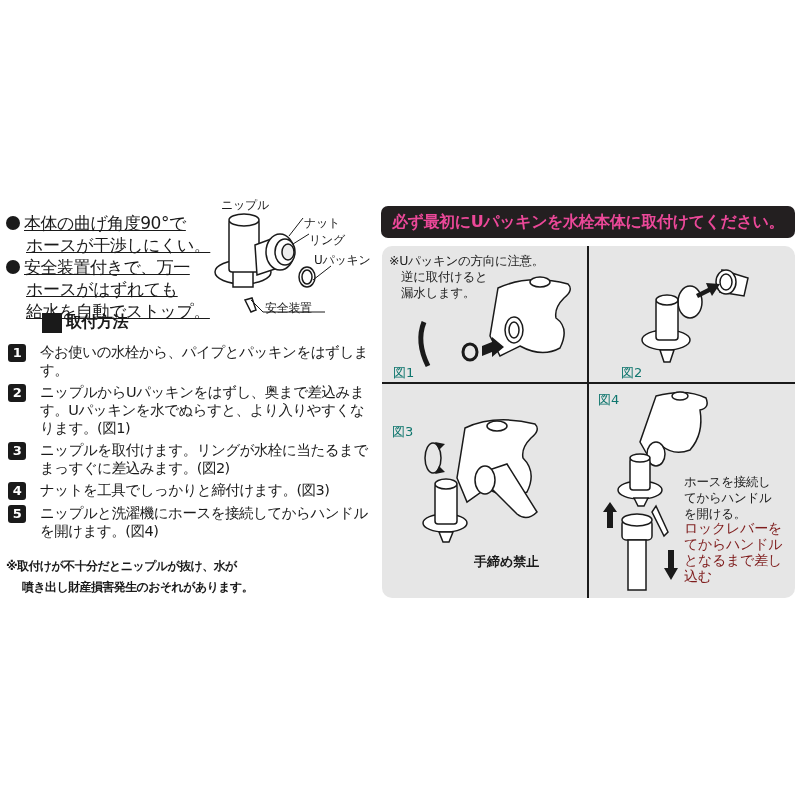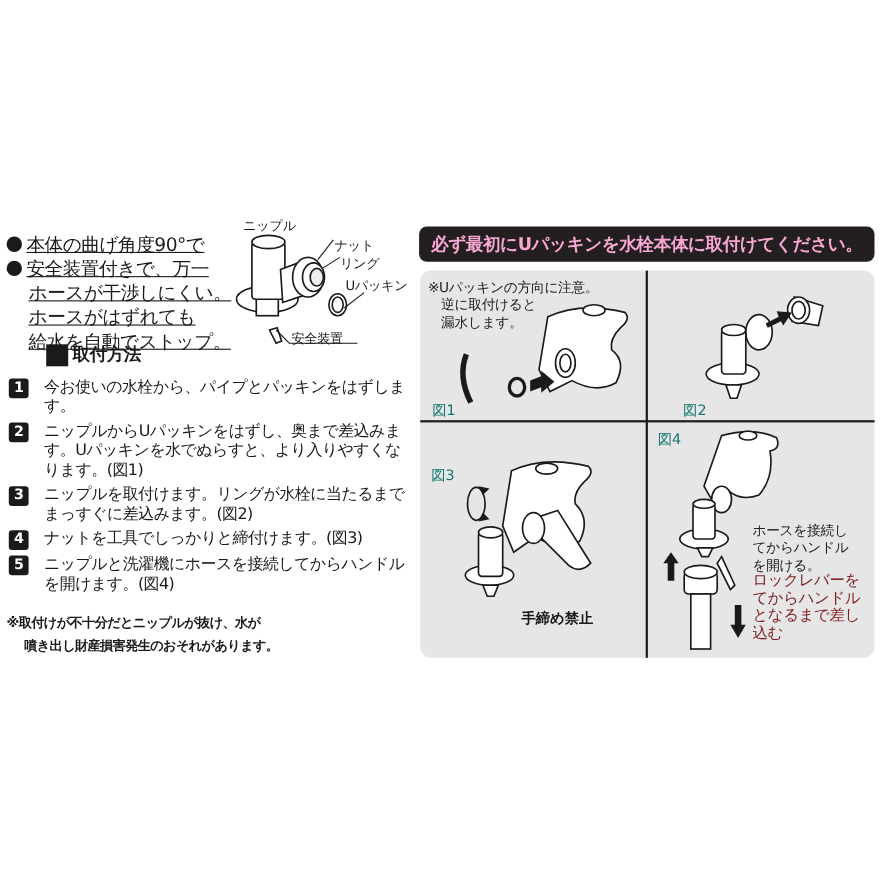--- a/index.html
+++ b/index.html
@@ -13,36 +13,36 @@
   .lbl { font-size:12px; white-space:nowrap; letter-spacing:-0.3px; }
   .section-title { left:6px; top:312px; font-size:16px; font-weight:bold; letter-spacing:-0.5px; display:flex; align-items:center;padding-left:36px; }
   .section-title .sq { display:inline-block; width:20px; height:20px; background:#1a1a1a; margin-right:4px; }
   .steps { left:8px; top:343px; width:370px; font-size:14.5px; line-height:18px; letter-spacing:-0.5px; }
   .step { display:flex; margin-bottom:4px; }
   .num { flex:0 0 auto; width:18px; height:18px; background:#1a1a1a; color:#fff; font-weight:bold; font-size:13px;
          display:flex; align-items:center; justify-content:center; border-radius:3px; margin-right:14px; margin-top:1px; }
   .step-text { flex:1; }
   .warn { left:6px; top:556px; font-size:12px; font-weight:bold; line-height:21px; letter-spacing:-0.6px; }
   .warn .l2 { padding-left:16px; }
-  .banner { left:381px; top:206px; width:414px; height:32px; background:#231f20; color:#f9a8d4; border-radius:7px;
+  .banner { left:381px; top:206px; width:414px; height:32px; background:#231f20; color:#ec4899; border-radius:7px;
             font-size:16px; font-weight:bold; display:flex; align-items:center; justify-content:center; letter-spacing:-0.4px; }
   .panel { left:382px; top:246px; width:413px; height:352px; background:#e6e6e6; border-radius:10px; }
   .vline { left:587px; top:246px; width:2px; height:352px; background:#1a1a1a; }
   .hline { left:382px; top:382px; width:413px; height:2px; background:#1a1a1a; }
   .figlabel { font-size:13px; color:#0f766e; }
   .note { font-size:12.5px; line-height:16px; font-weight:normal; color:#222; letter-spacing:-0.3px; }
   svg { position:absolute; overflow:visible; }
 </style>
 </head>
 <body>
 
 <div class="abs feat">
   <div class="line"><span class="bullet"></span><span>本体の曲げ角度90°で</span></div>
+  <div class="line indent"><span>ホースが干渉しにくい。</span></div>
   <div class="line"><span class="bullet"></span><span>安全装置付きで、万一</span></div>
-  <div class="line indent"><span>ホースが干渉しにくい。</span></div>
   <div class="line indent"><span>ホースがはずれても</span></div>
   <div class="line indent"><span>給水を自動でストップ。</span></div>
 </div>
 
 <svg style="left:205px;top:200px;" width="175" height="120" viewBox="0 0 175 120">
   <g fill="#fff" stroke="#1a1a1a" stroke-width="1.5">
     <ellipse cx="38" cy="72" rx="28" ry="12"></ellipse>
     <rect x="28" y="62" width="20" height="25"></rect>
     <path d="M40 100 l6 12 l5 -2 l-4 -12 z"></path>
     <rect x="24" y="20" width="30" height="52" rx="3"></rect>

